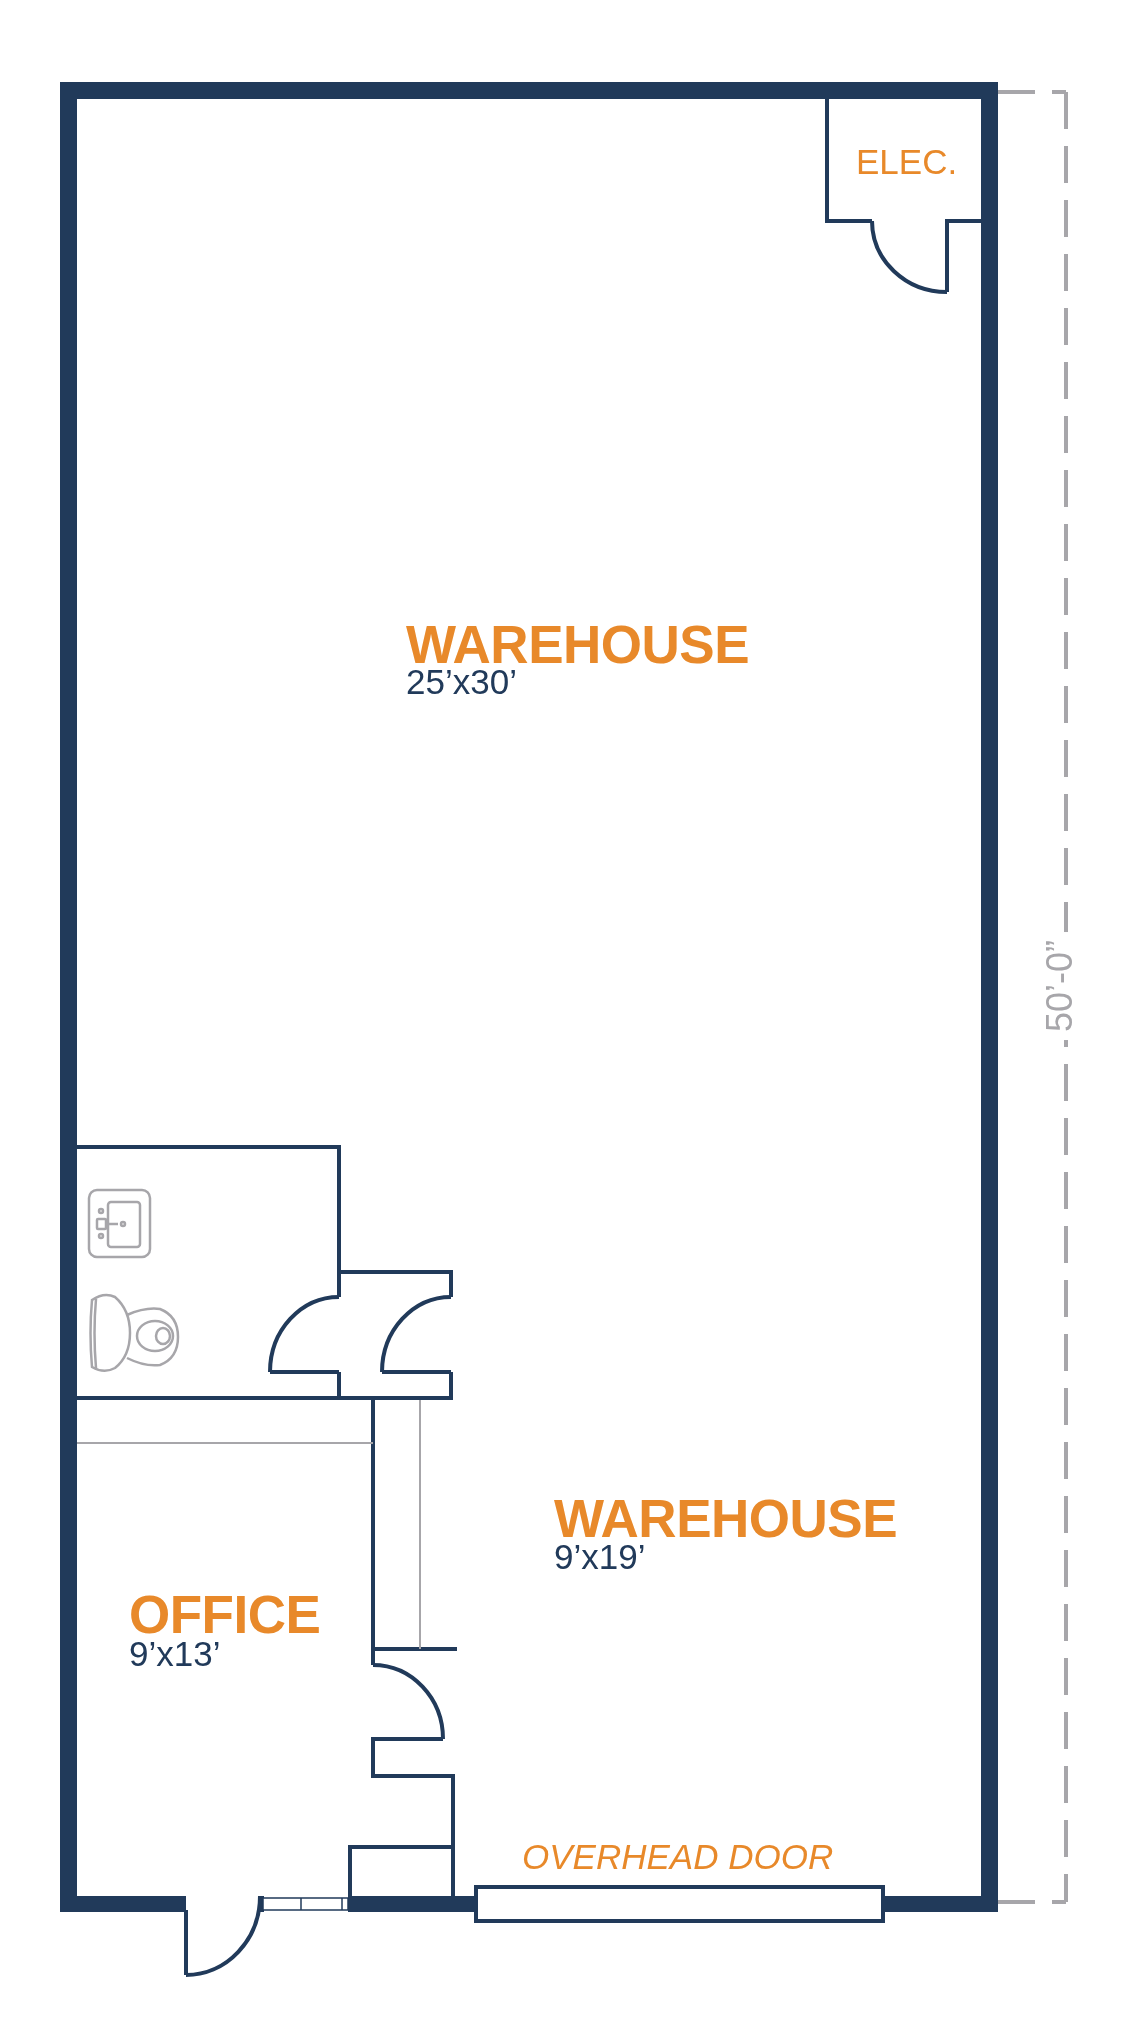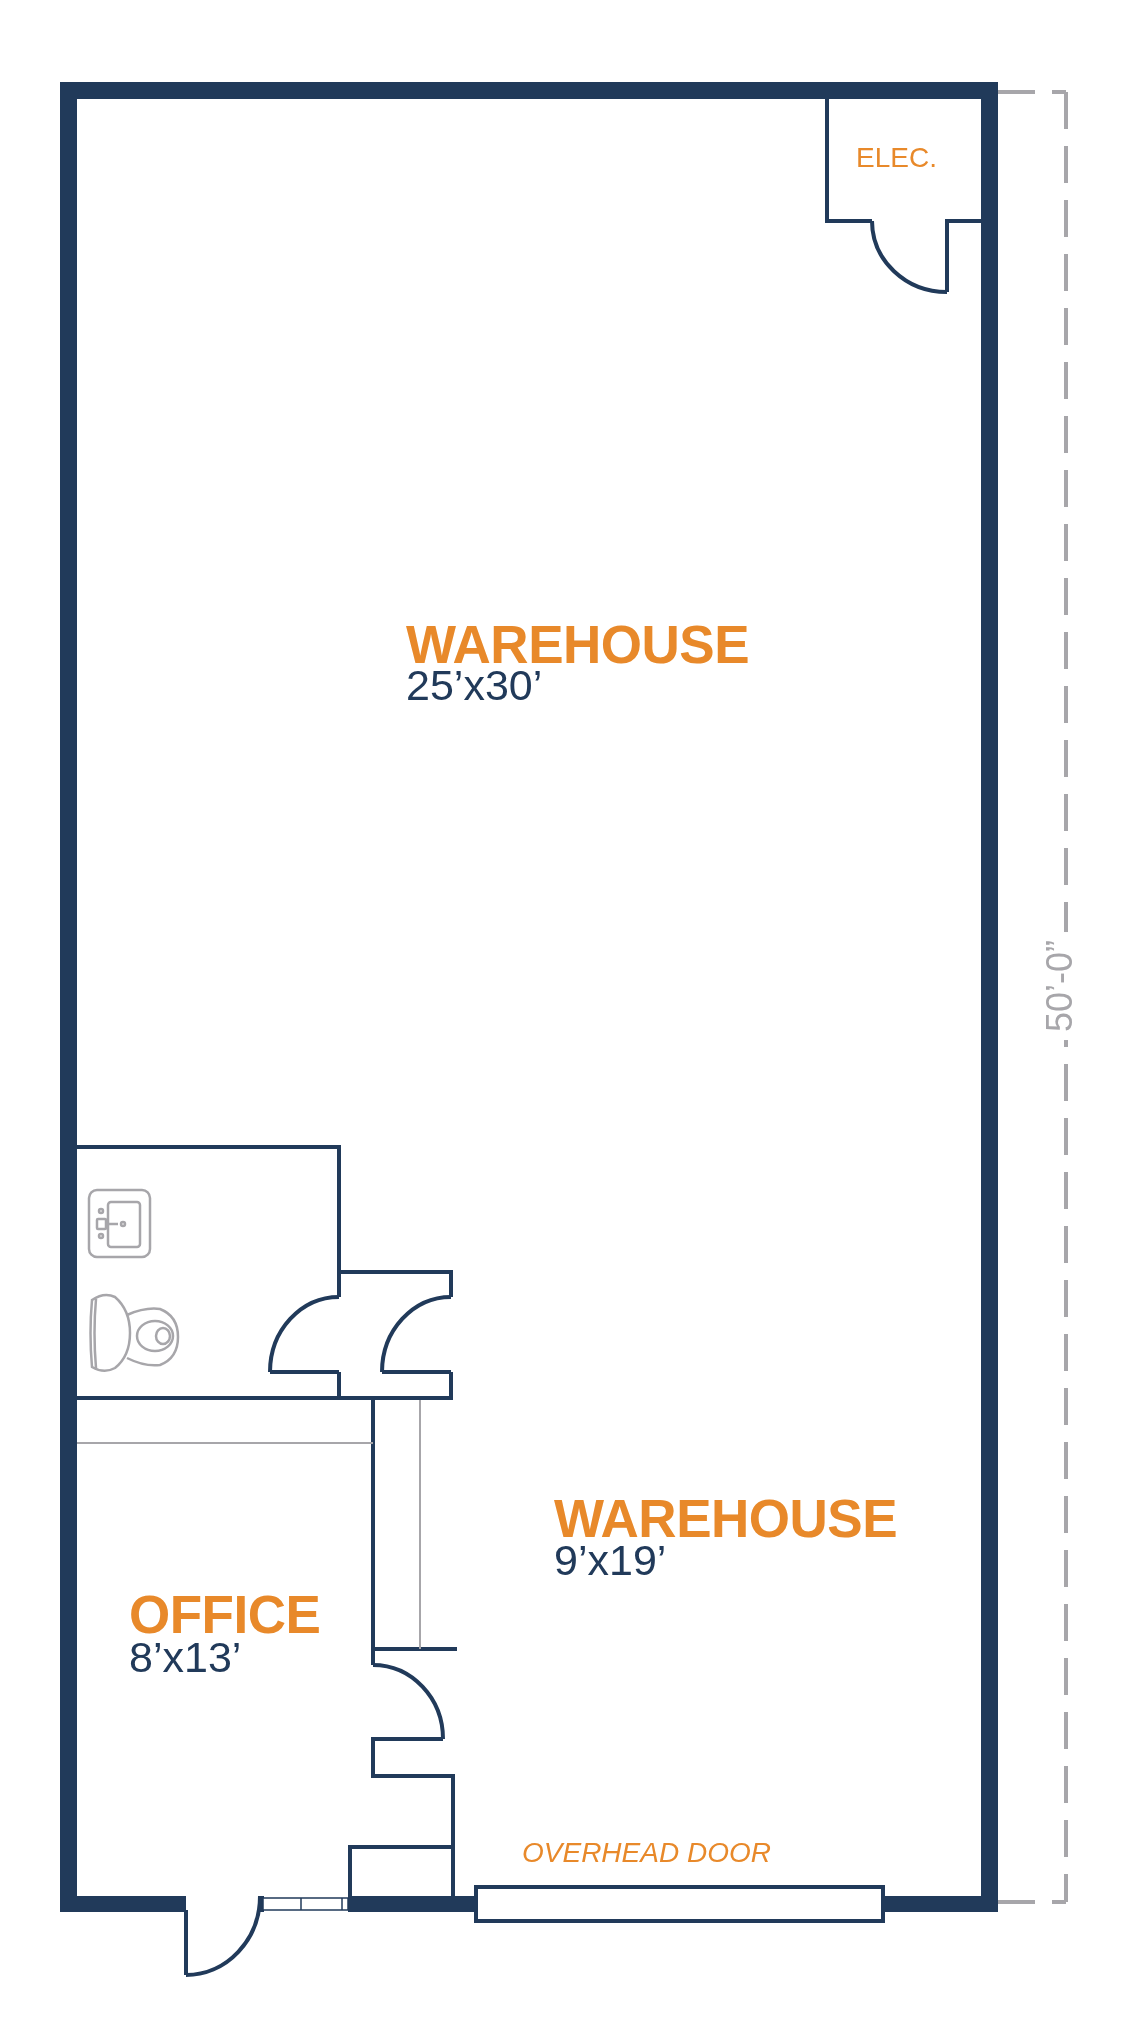--- a/index.html
+++ b/index.html
@@ -1,21 +1,21 @@
 <!DOCTYPE html>
 <html><head>
 <meta charset="utf-8">
 <style>
   html, body { margin: 0; padding: 0; background: #ffffff; }
   body { width: 1144px; height: 2033px; position: relative; overflow: hidden; }
   #plan { position: absolute; left: 0; top: 0; width: 1144px; height: 2033px; }
   .lbl { position: absolute; margin: 0; white-space: nowrap; font-family: "Liberation Sans", sans-serif; line-height: 1; }
   .room-title { color: #E8892A; font-weight: bold; font-size: 53px; letter-spacing: -0.5px; }
-  .room-dim { color: #213A5A; font-size: 43px; }
-  .small-orange { color: #E8892A; font-size: 28px; }
+  .room-dim { color: #213A5A; font-size: 35px; }
+  .small-orange { color: #E8892A; font-size: 35px; }
   .dim-label { color: #A7A6AA; font-size: 36px; transform: rotate(-90deg); transform-origin: center center; background: #fff; padding: 0 8px; }
 </style>
 </head>
 <body>
 
 <svg id="plan" viewBox="0 0 1144 2033" xmlns="http://www.w3.org/2000/svg">
 
   <g fill="none" stroke="#A7A6AA" stroke-width="4">
     <line x1="998" y1="92" x2="1066" y2="92" stroke-dasharray="37 17"></line>
     <line x1="1066" y1="92" x2="1066" y2="1902" stroke-dasharray="37 17"></line>
@@ -98,17 +98,17 @@
 
 <p class="lbl small-orange" style="left:856px; top:144px;">ELEC.</p>
 
 <p class="lbl room-title" style="left:406px; top:618px;">WAREHOUSE</p>
 <p class="lbl room-dim" style="left:406px; top:664px;">25’x30’</p>
 
 <p class="lbl room-title" style="left:554px; top:1492px;">WAREHOUSE</p>
 <p class="lbl room-dim" style="left:554px; top:1539px;">9’x19’</p>
 
 <p class="lbl room-title" style="left:129px; top:1588px;">OFFICE</p>
-<p class="lbl room-dim" style="left:129px; top:1636px;">8’x13’</p>
+<p class="lbl room-dim" style="left:129px; top:1636px;">9’x13’</p>
 
 <p class="lbl small-orange" style="left:522px; top:1839px;font-style:italic;">OVERHEAD DOOR</p>
 
 <p class="lbl dim-label" style="left:1006px; top:968px;">50’-0”</p>
 
 </body></html>

